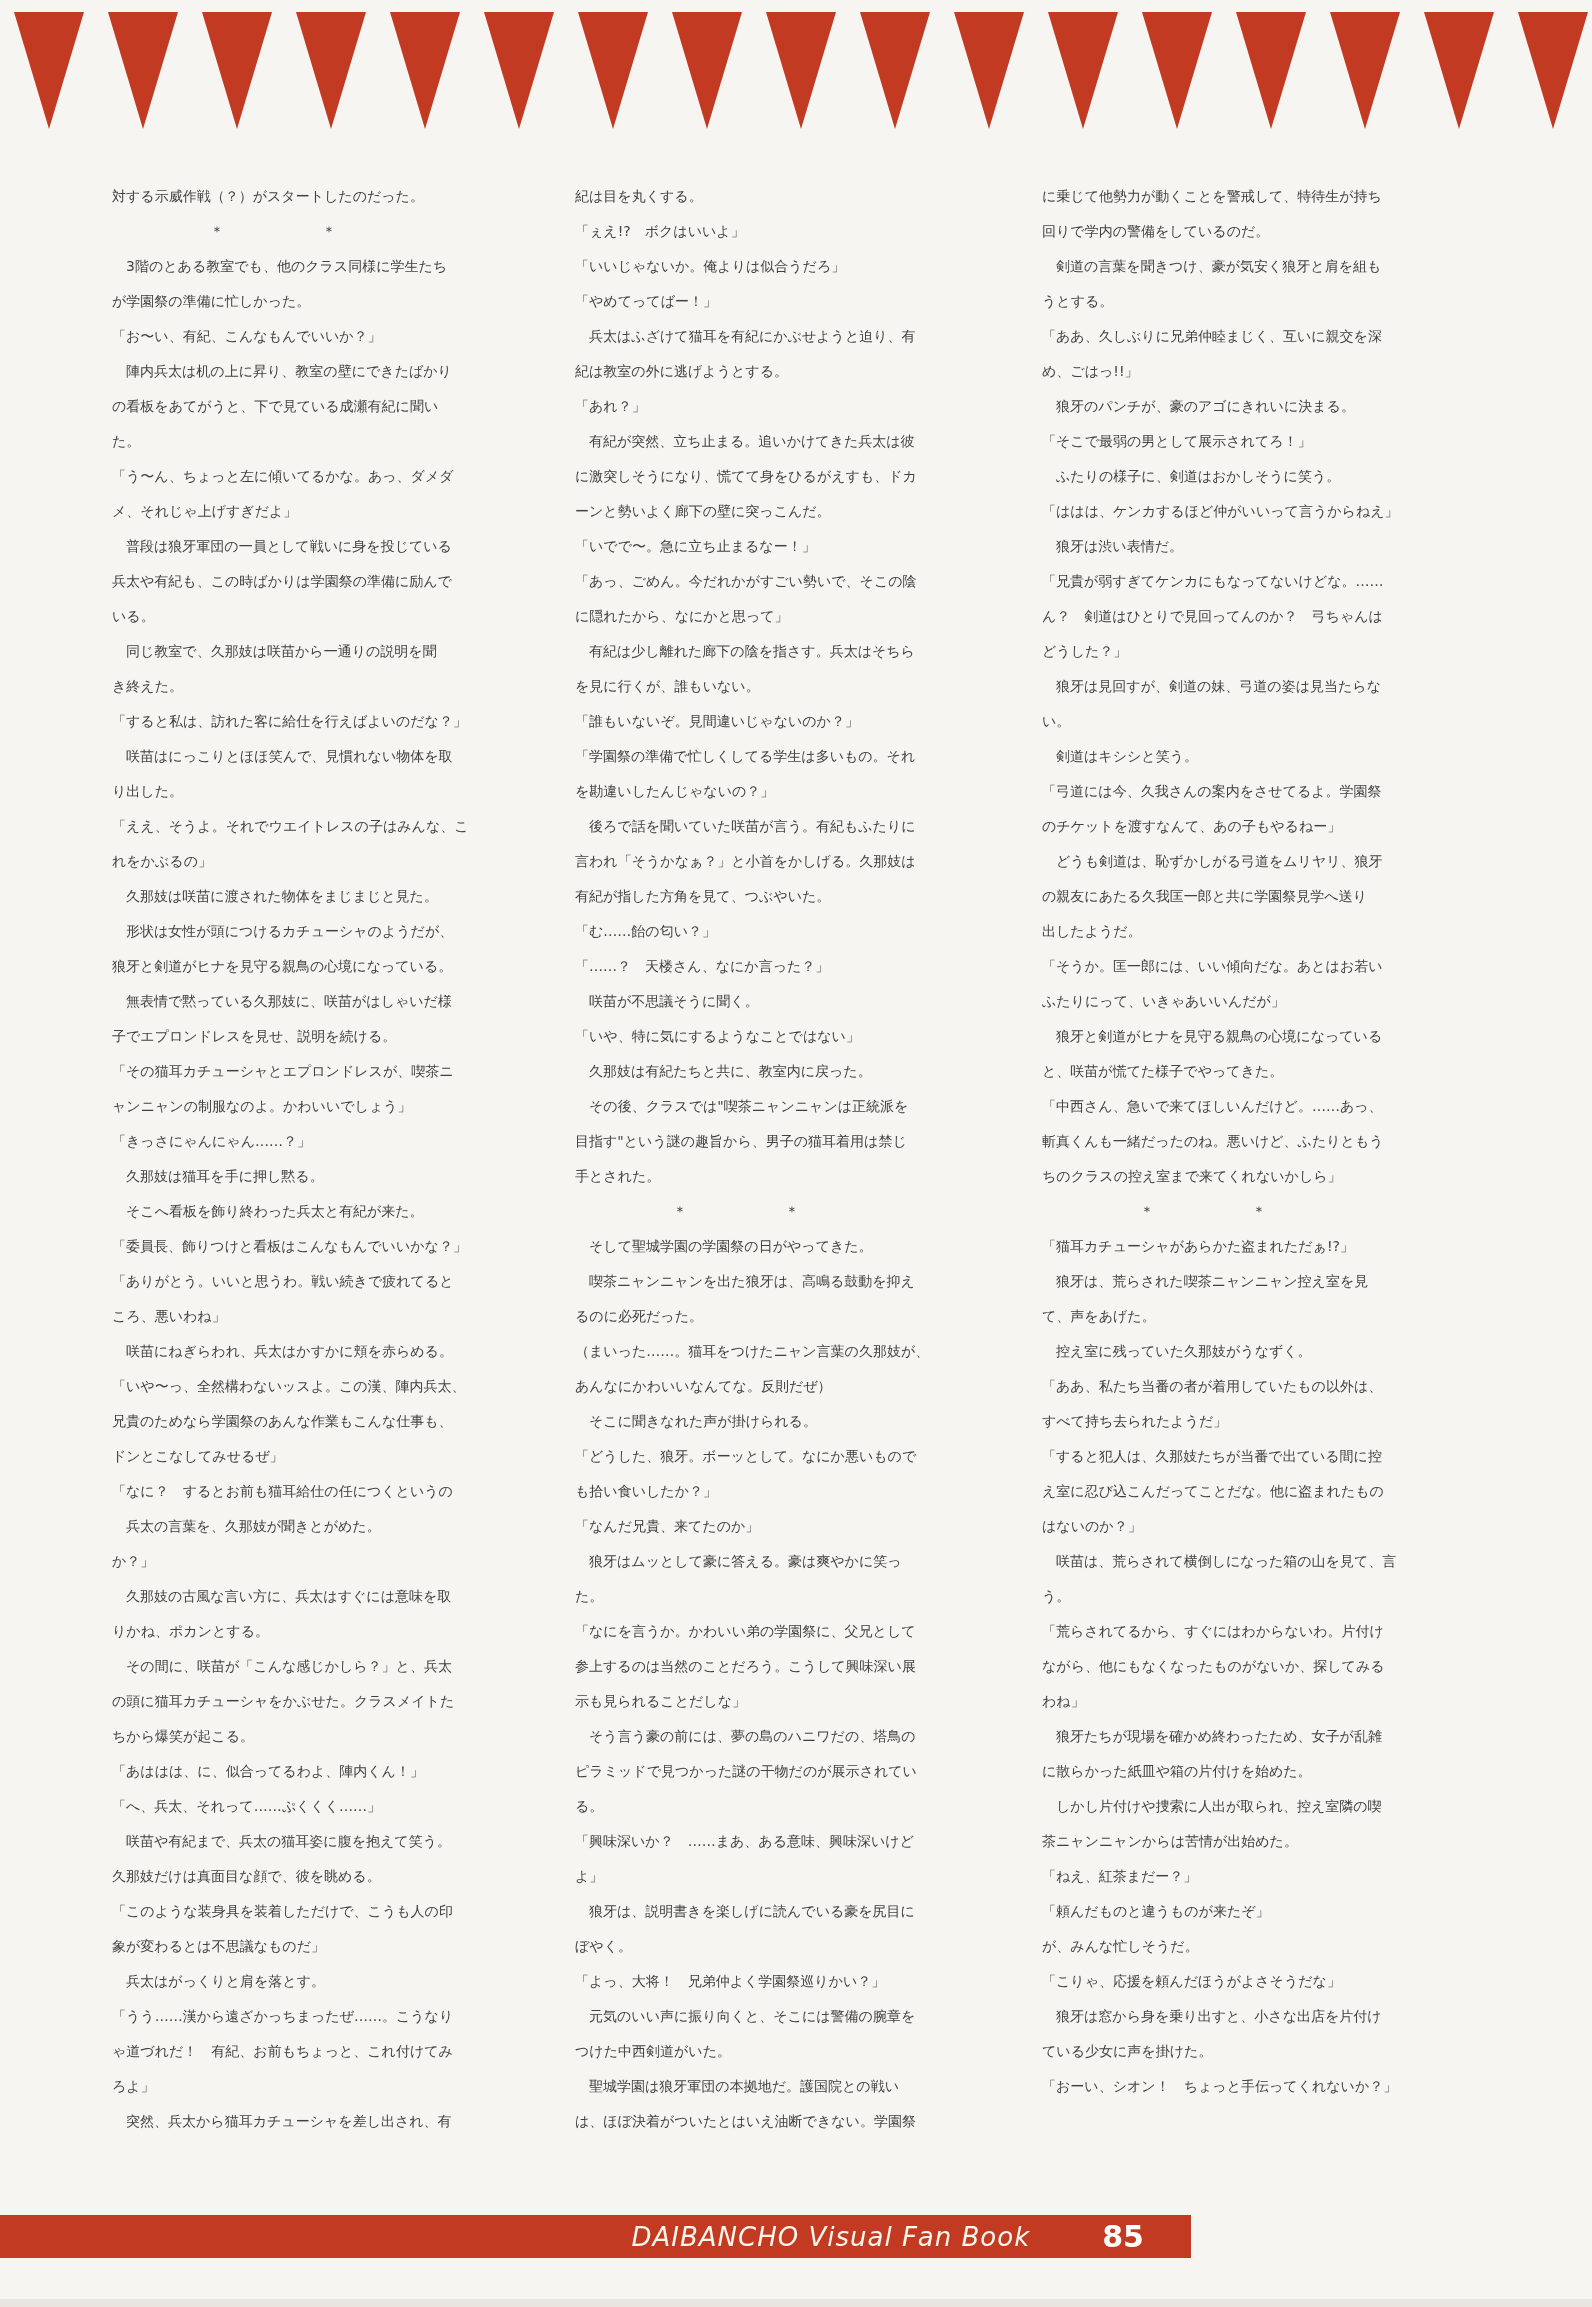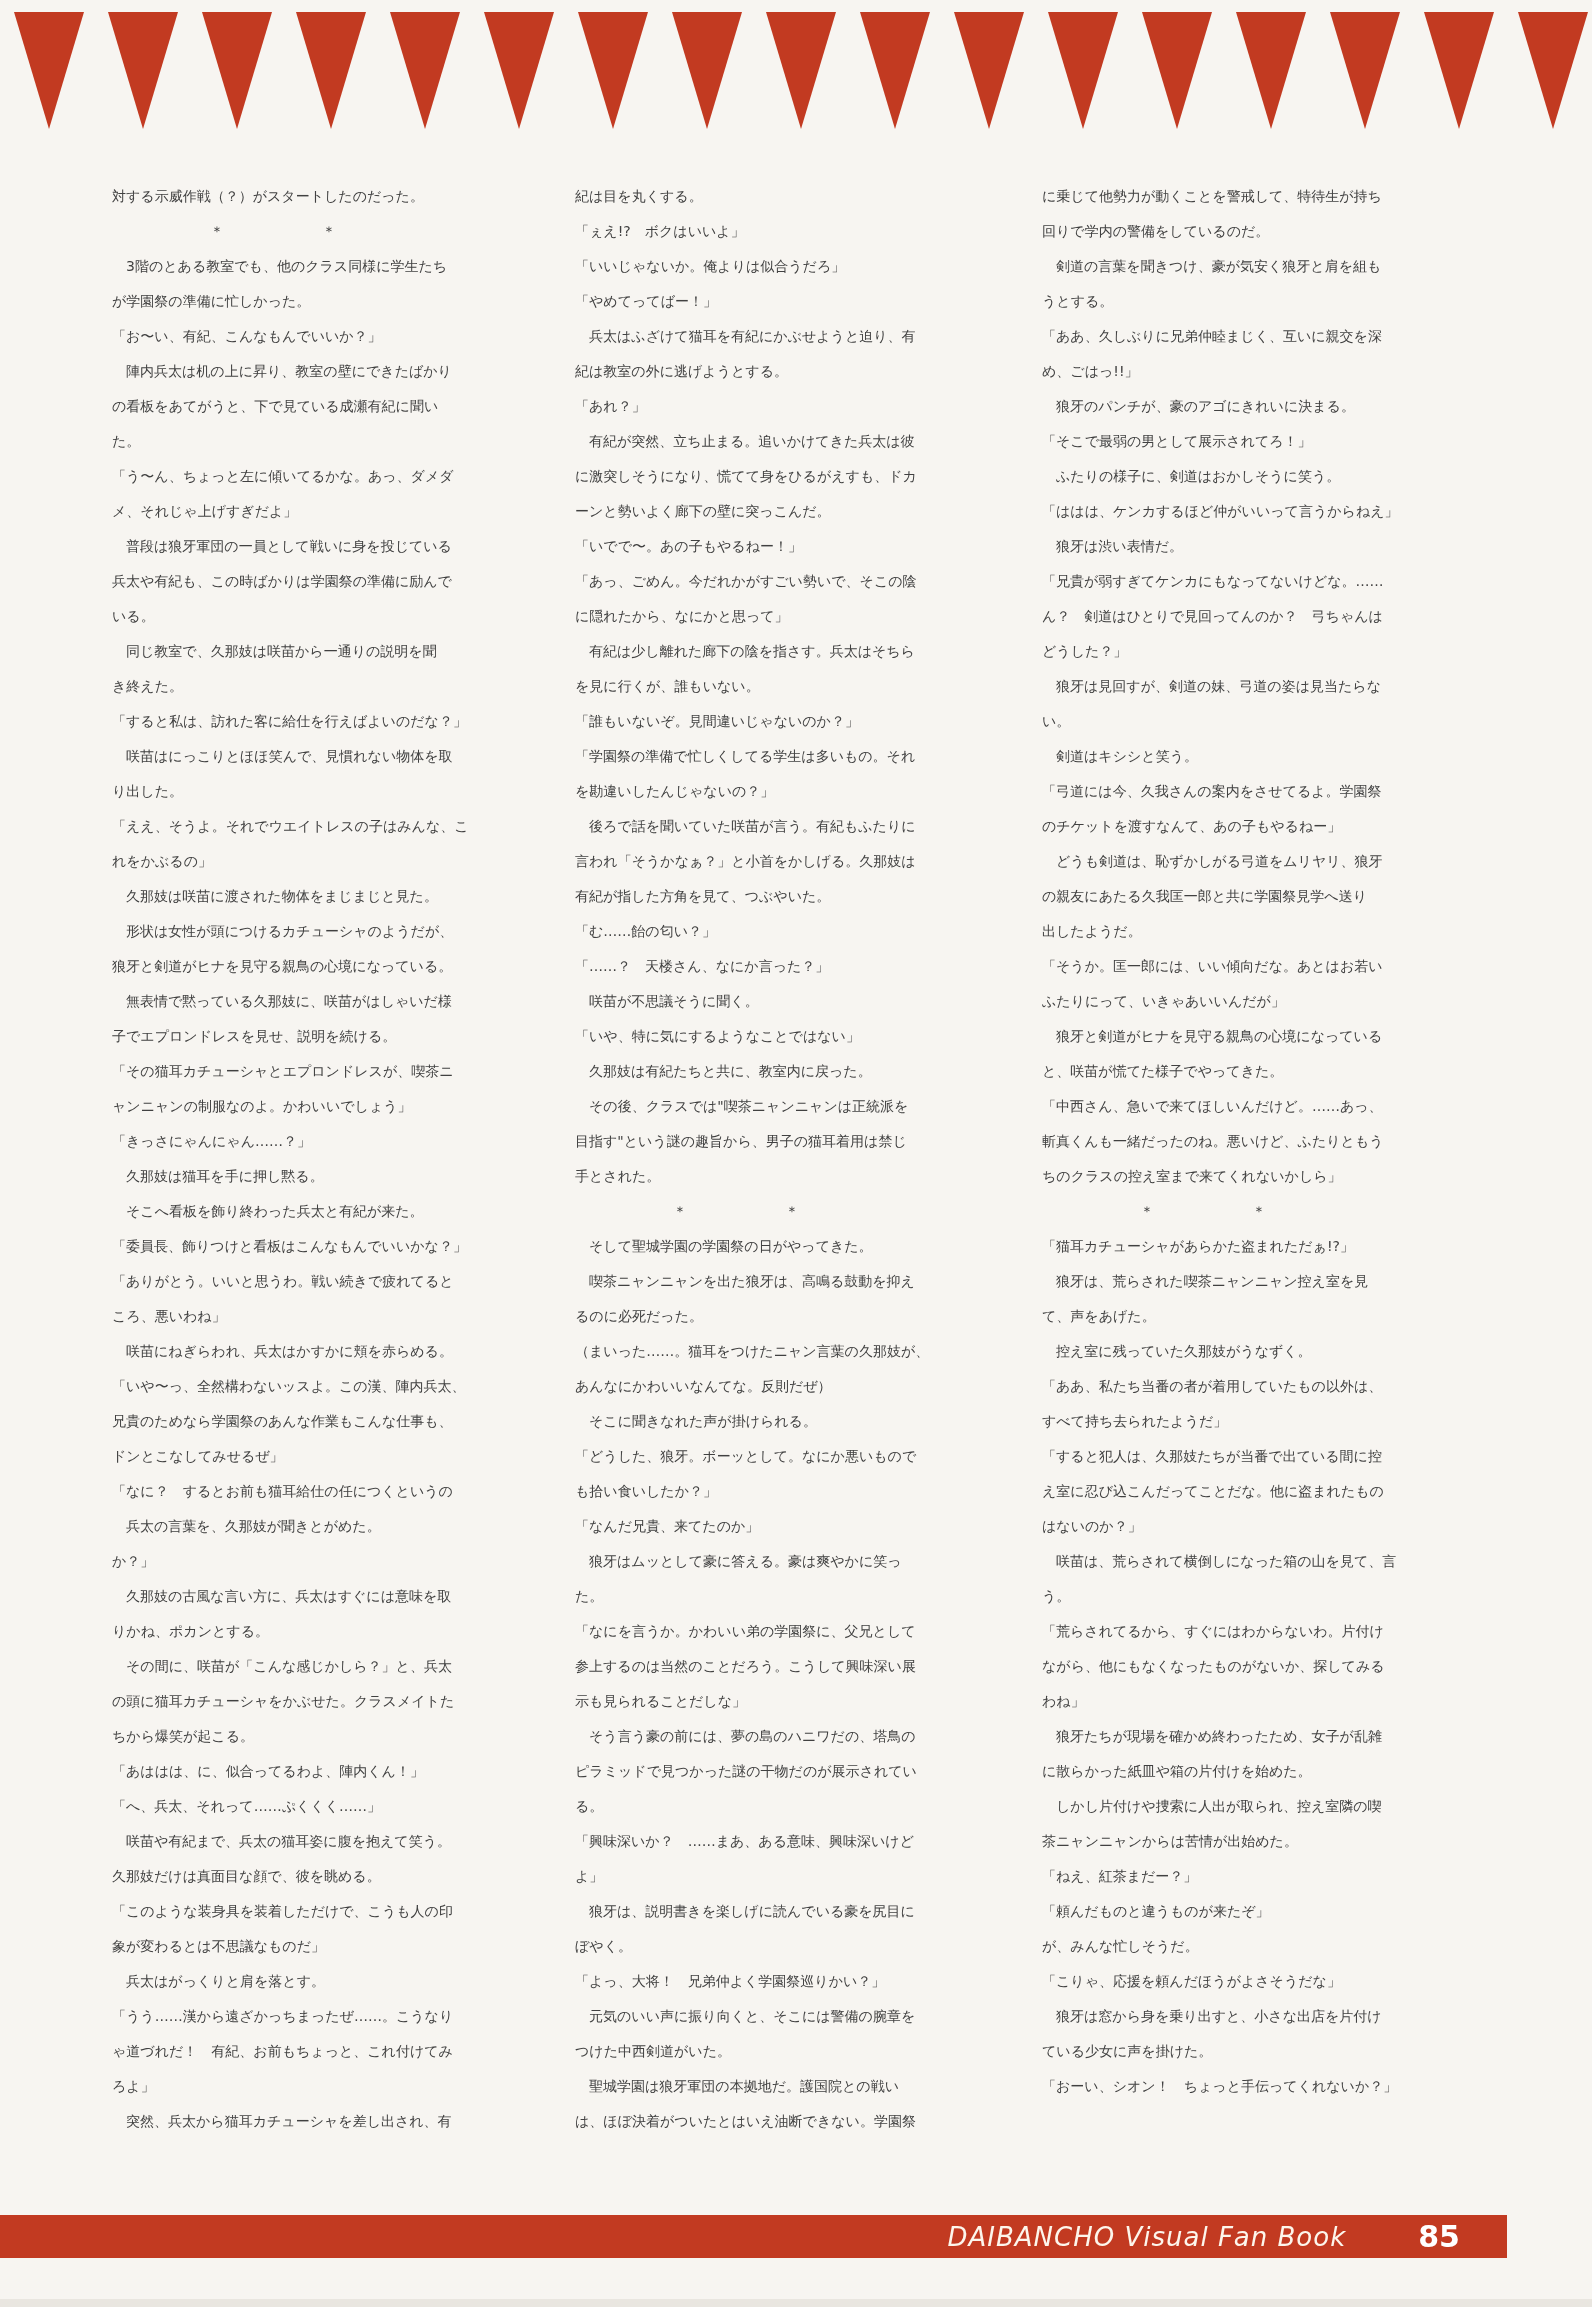--- a/index.html
+++ b/index.html
@@ -48,21 +48,21 @@
   }
   .col-1 { left: 112px; }
   .col-2 { left: 575px; }
   .col-3 { left: 1042px; }
   .line { height: 35px; }
   
   .footer-bar {
     position: absolute;
     left: 0;
     top: 2215px;
-    width: 1507px;
+    width: 1191px;
     height: 43px;
     background: #c23a21;
     display: flex;
     align-items: center;
     justify-content: flex-end;
     box-sizing: border-box;
     padding-right: 47px;
   }
   .footer-title {
     color: #fdf6ec;
@@ -173,21 +173,21 @@
       <div class="line">紀は目を丸くする。</div>
       <div class="line">「ぇえ!?　ボクはいいよ」</div>
       <div class="line">「いいじゃないか。俺よりは似合うだろ」</div>
       <div class="line">「やめてってばー！」</div>
       <div class="line">　兵太はふざけて猫耳を有紀にかぶせようと迫り、有</div>
       <div class="line">紀は教室の外に逃げようとする。</div>
       <div class="line">「あれ？」</div>
       <div class="line">　有紀が突然、立ち止まる。追いかけてきた兵太は彼</div>
       <div class="line">に激突しそうになり、慌てて身をひるがえすも、ドカ</div>
       <div class="line">ーンと勢いよく廊下の壁に突っこんだ。</div>
-      <div class="line">「いでで〜。あの子もやるねー！」</div>
+      <div class="line">「いでで〜。急に立ち止まるなー！」</div>
       <div class="line">「あっ、ごめん。今だれかがすごい勢いで、そこの陰</div>
       <div class="line">に隠れたから、なにかと思って」</div>
       <div class="line">　有紀は少し離れた廊下の陰を指さす。兵太はそちら</div>
       <div class="line">を見に行くが、誰もいない。</div>
       <div class="line">「誰もいないぞ。見間違いじゃないのか？」</div>
       <div class="line">「学園祭の準備で忙しくしてる学生は多いもの。それ</div>
       <div class="line">を勘違いしたんじゃないの？」</div>
       <div class="line">　後ろで話を聞いていた咲苗が言う。有紀もふたりに</div>
       <div class="line">言われ「そうかなぁ？」と小首をかしげる。久那妓は</div>
       <div class="line">有紀が指した方角を見て、つぶやいた。</div>

